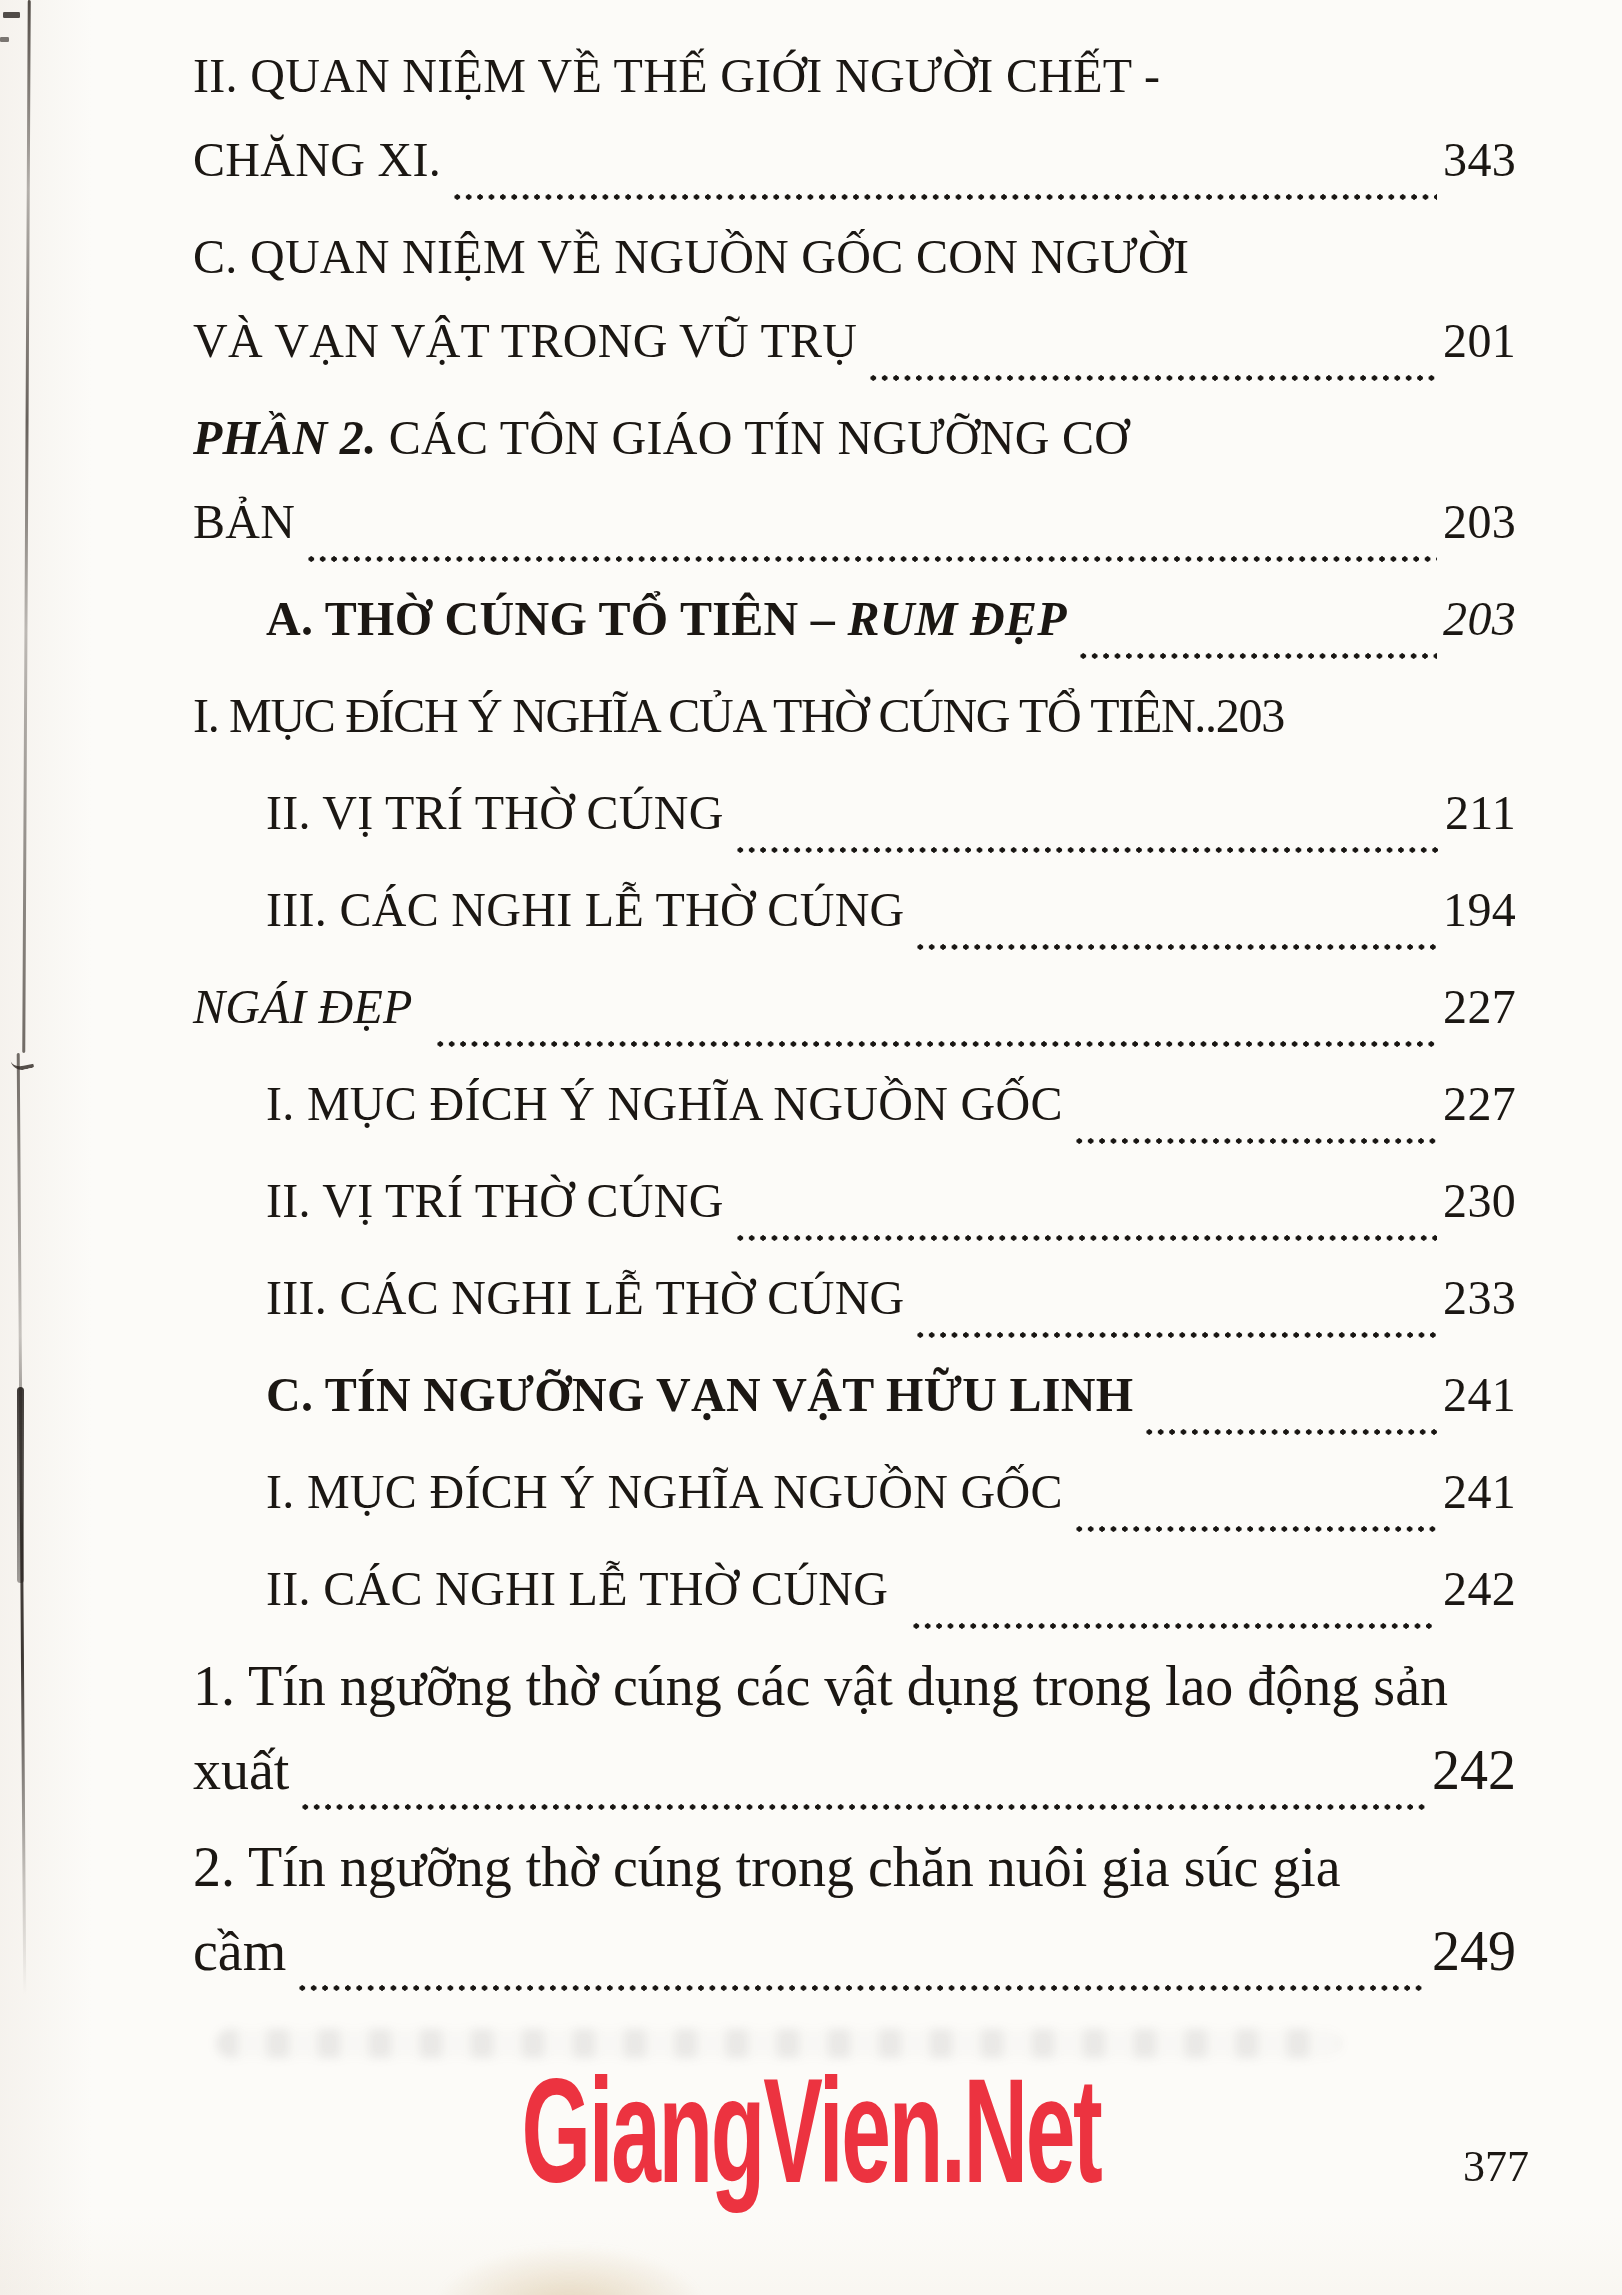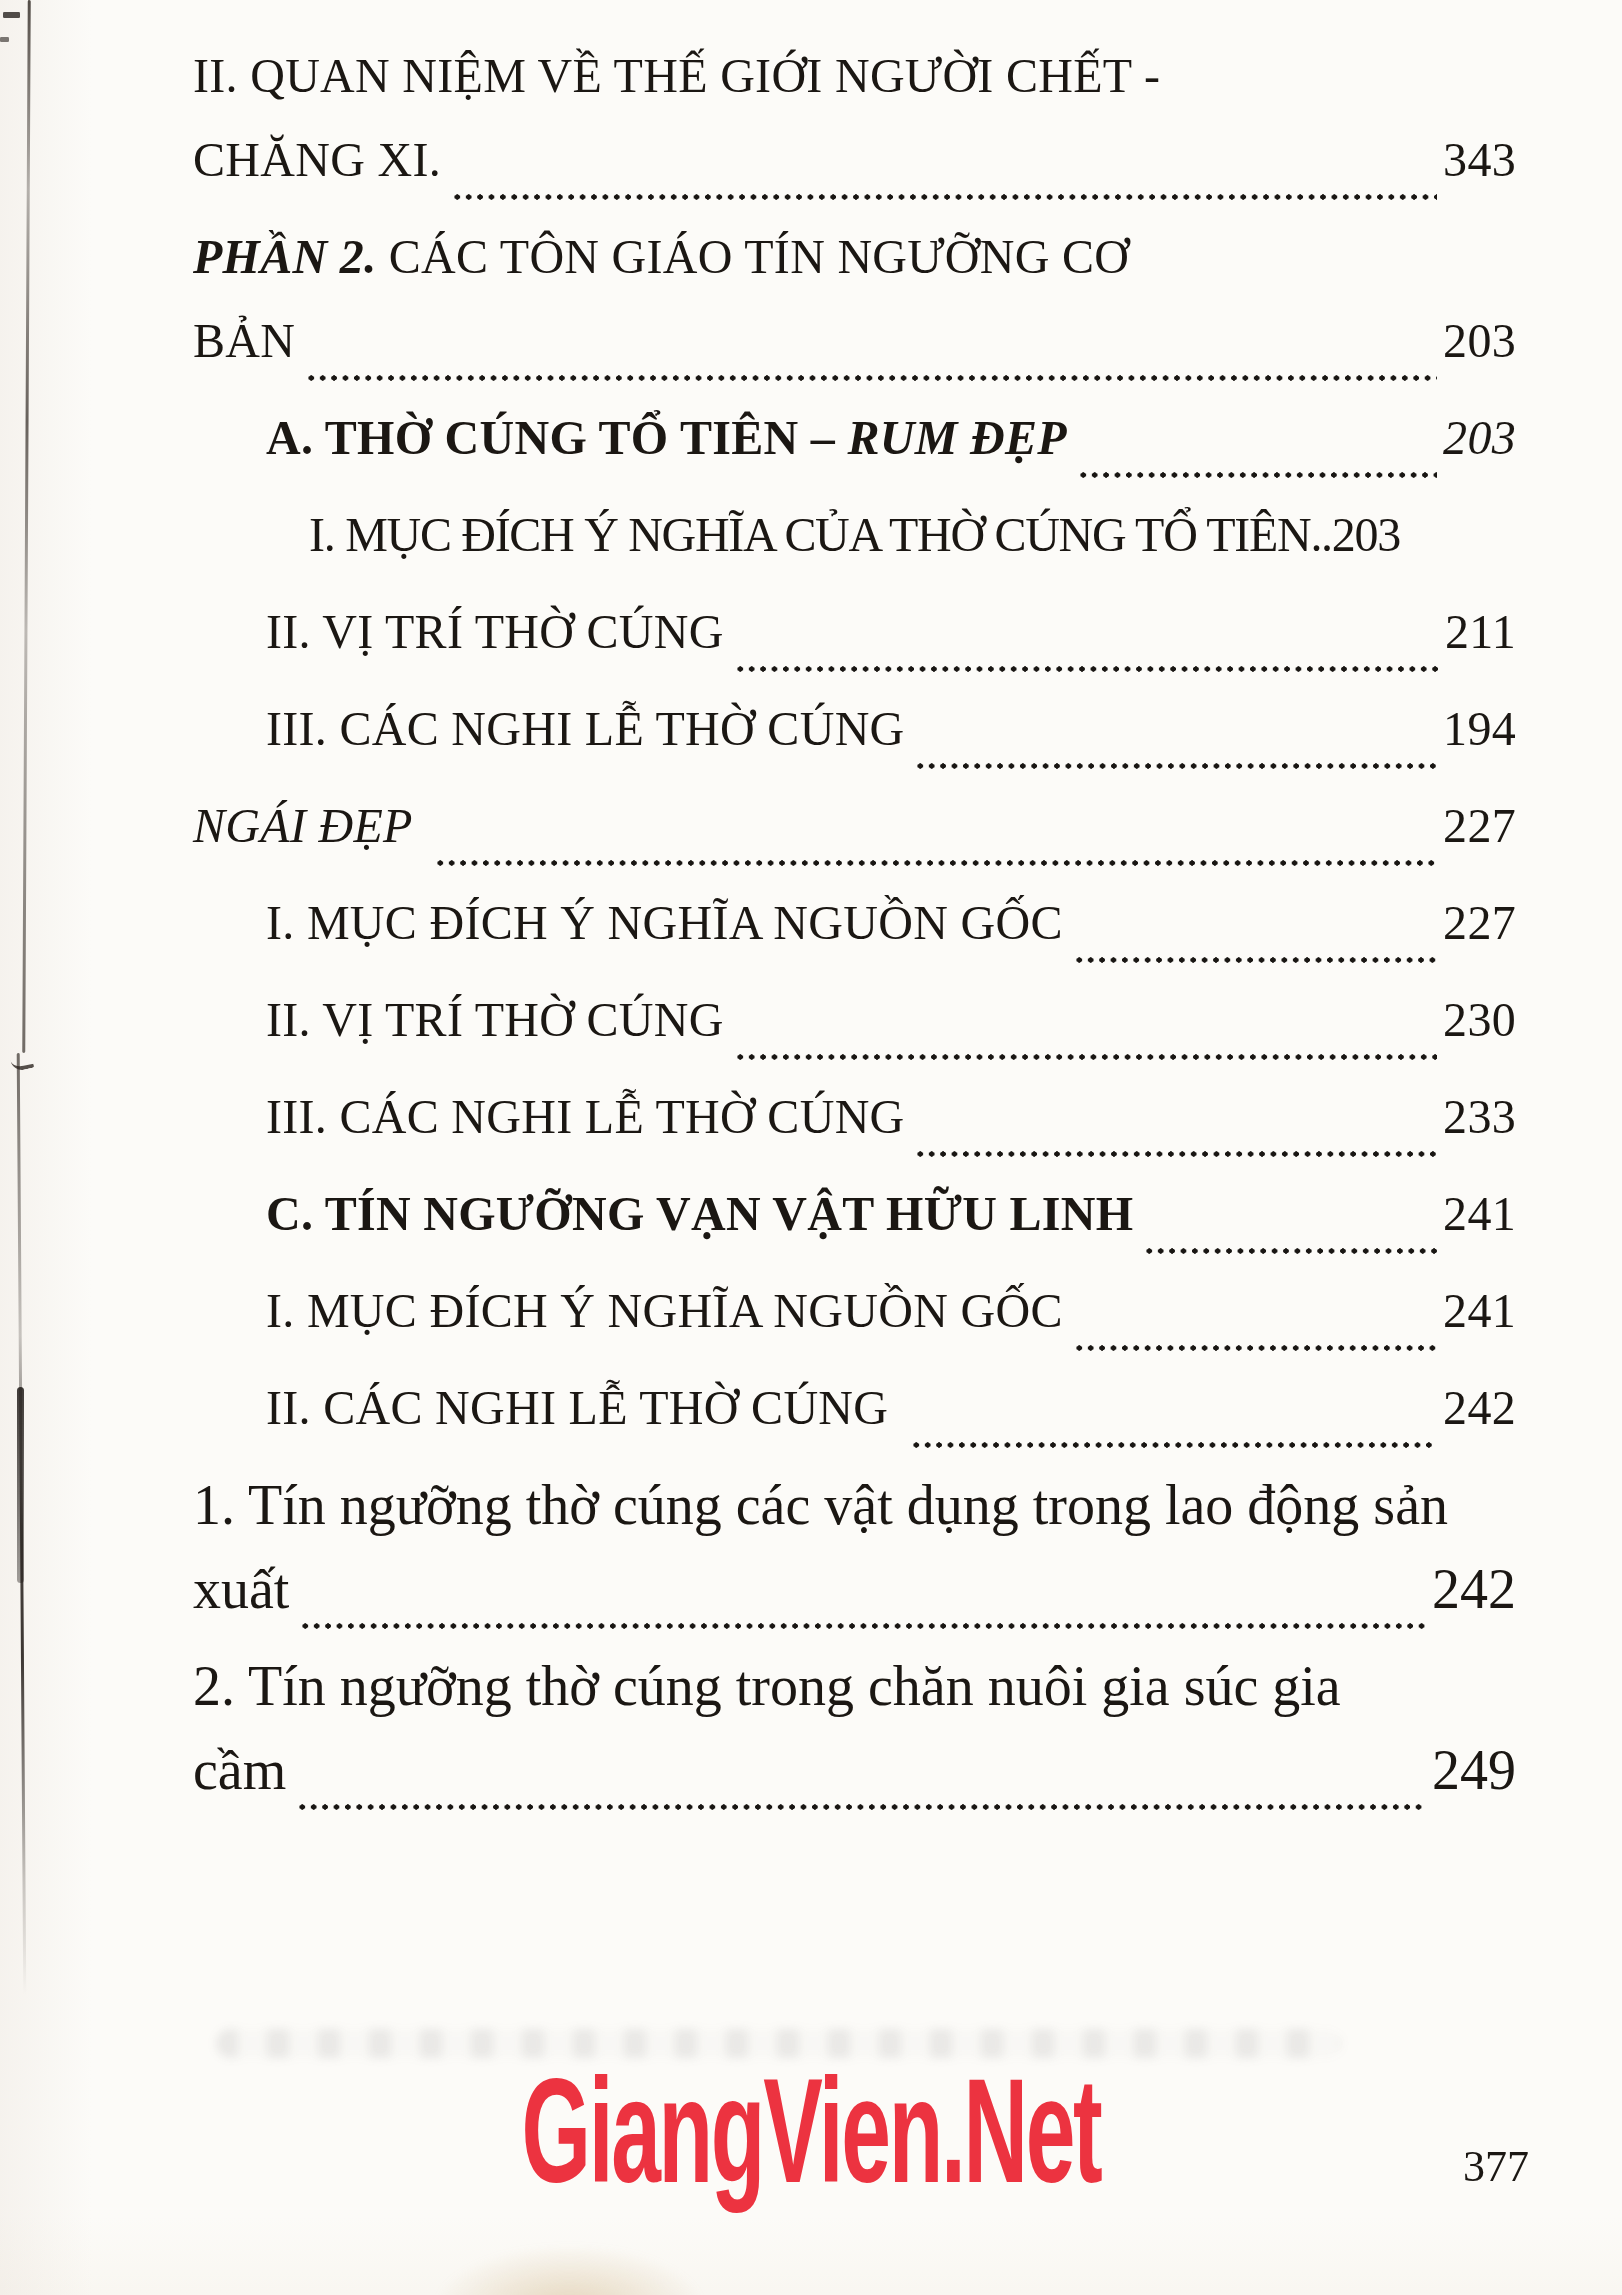--- a/index.html
+++ b/index.html
@@ -14,21 +14,21 @@
     background:linear-gradient(90deg, rgba(225,215,205,0.25) 0px, rgba(252,251,248,0) 92px),
                linear-gradient(0deg, rgba(240,234,222,0.25) 0px, rgba(252,251,248,0) 79px);}
   .toc{position:absolute;left:193px;top:34px;width:1323px;}
   .toc-entry{margin:0;}
   .toc-entry + .toc-entry{margin-top:13px;}
   .toc-line{
     font-size:48px;line-height:84px;height:84px;
     letter-spacing:0.3px;
   }
   .toc-line.mixed{font-size:56px;letter-spacing:0;}
-  .toc-line.tight{letter-spacing:-1.3px;text-align:center;}
+  .toc-line.tight{letter-spacing:-1.3px;}
   .flexline{display:flex;align-items:flex-end;}
   .flexline.indent{padding-left:73px;}
   .caption{white-space:pre;}
   .b{font-weight:700;}
   .i{font-style:italic;}
   .leader{
     flex:1 1 auto;height:10.5px;min-width:26px;
     margin:0 6.5px 0 7.9px;
     background-image:radial-gradient(circle, #191613 0 2.6px, rgba(25,22,19,0) 3px);
     background-size:11.4px 10.5px;
@@ -85,20 +85,28 @@
 <div class="toc">
     <div class="toc-entry">
       <div class="toc-line indent"><span class="part">II. QUAN NIỆM VỀ THẾ GIỚI NGƯỜI CHẾT -</span></div>
       <div class="toc-line flexline">
         <span class="caption"><span class="part">CHĂNG XI.</span></span>
         <span class="leader"></span>
         <span class="pagenum">343</span>
       </div>
     </div>
     <div class="toc-entry">
+      <div class="toc-line indent"><span class="part">C. QUAN NIỆM VỀ NGUỒN GỐC CON NGƯỜI</span></div>
+      <div class="toc-line flexline">
+        <span class="caption"><span class="part">VÀ VẠN VẬT TRONG VŨ TRỤ</span></span>
+        <span class="leader"></span>
+        <span class="pagenum">201</span>
+      </div>
+    </div>
+    <div class="toc-entry">
       <div class="toc-line"><span class="part b i">PHẦN 2.</span><span class="part"> CÁC TÔN GIÁO TÍN NGƯỠNG CƠ</span></div>
       <div class="toc-line flexline">
         <span class="caption"><span class="part">BẢN</span></span>
         <span class="leader"></span>
         <span class="pagenum">203</span>
       </div>
     </div>
     <div class="toc-entry">
       <div class="toc-line indent flexline">
         <span class="caption"><span class="part b">A. THỜ CÚNG TỔ TIÊN – </span><span class="part b i">RUM ĐẸP</span></span>

